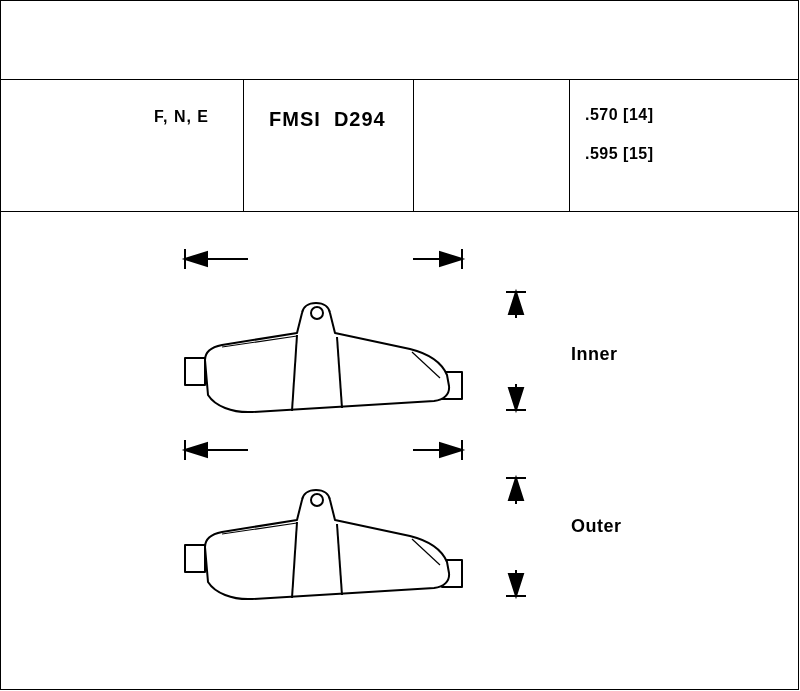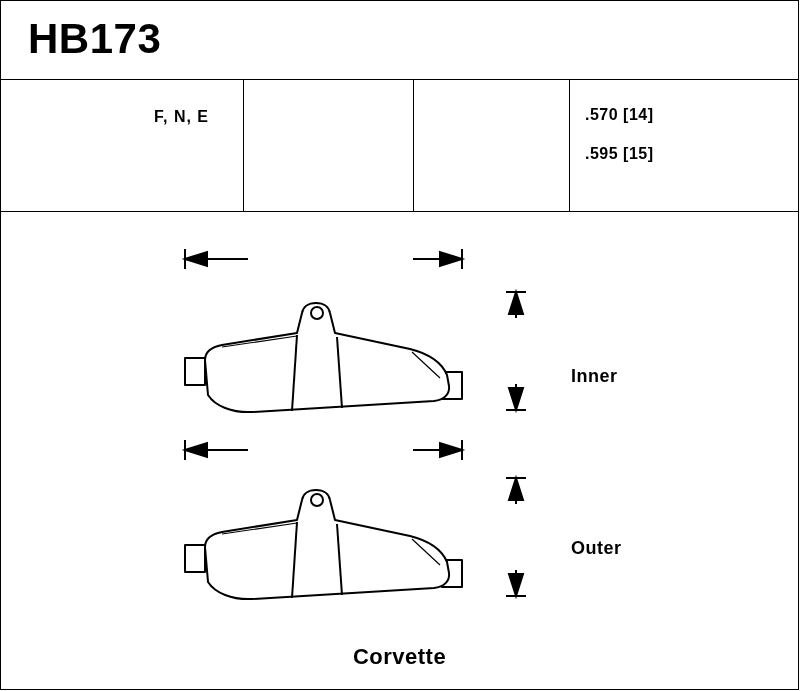--- a/index.html
+++ b/index.html
@@ -98,21 +98,20 @@
   .height-num-1 { left: 478px; top: 325px; width: 80px; }
   .height-num-1b { left: 478px; top: 358px; width: 80px; }
   .height-num-2 { left: 478px; top: 510px; width: 80px; }
   .height-num-2b { left: 478px; top: 543px; width: 80px; }
 
   .pos-label {
     position: absolute;
     font-size: 18px;
     font-weight: bold;
     letter-spacing: 0.5px;
-    margin-top: 22px;
   }
   .pos-inner { left: 571px; top: 344px; }
   .pos-outer { left: 571px; top: 516px; }
 
   .vehicle {
     position: absolute;
     left: 0;
     top: 644px;
     width: 799px;
     text-align: center;
@@ -130,45 +129,44 @@
     pointer-events: none;
   }
 </style>
 </head>
 <body>
 
 <div id="page">
 
   <div class="sheet-border"></div>
 
-  <div class="part-number">HB173</div>
 
   <div class="rule h-rule rule-top"></div>
   <div class="rule h-rule rule-mid"></div>
   <div class="rule v-rule v-rule-1"></div>
   <div class="rule v-rule v-rule-2"></div>
   <div class="rule v-rule v-rule-3"></div>
 
   <div class="compound">F, N, E</div>
+  <div class="fmsi"><span>FMSI</span>&nbsp;&nbsp;<span>D294</span></div>
 
   <div class="thk-1">.570 [14]</div>
   <div class="thk-2">.595 [15]</div>
 
   <div class="dim-label width-1">5.34 [136]</div>
   <div class="dim-label width-2">5.34 [136]</div>
 
   <div class="dim-label height-num-1">2.36</div>
   <div class="dim-label height-num-1b">[60]</div>
   <div class="dim-label height-num-2">2.33</div>
   <div class="dim-label height-num-2b">[59]</div>
 
   <div class="pos-label pos-inner">Inner</div>
   <div class="pos-label pos-outer">Outer</div>
 
-  <div class="vehicle">Corvette</div>
 
   <svg class="overlay" viewBox="0 0 800 691">
 
     <g stroke="#000" stroke-width="2" fill="#000">
       <line x1="185" y1="259" x2="462" y2="259"></line>
       <polygon points="185,259 207,252 207,266"></polygon>
       <polygon points="462,259 440,252 440,266"></polygon>
 
       <line x1="185" y1="249" x2="185" y2="269"></line>
       <line x1="462" y1="249" x2="462" y2="269"></line>

